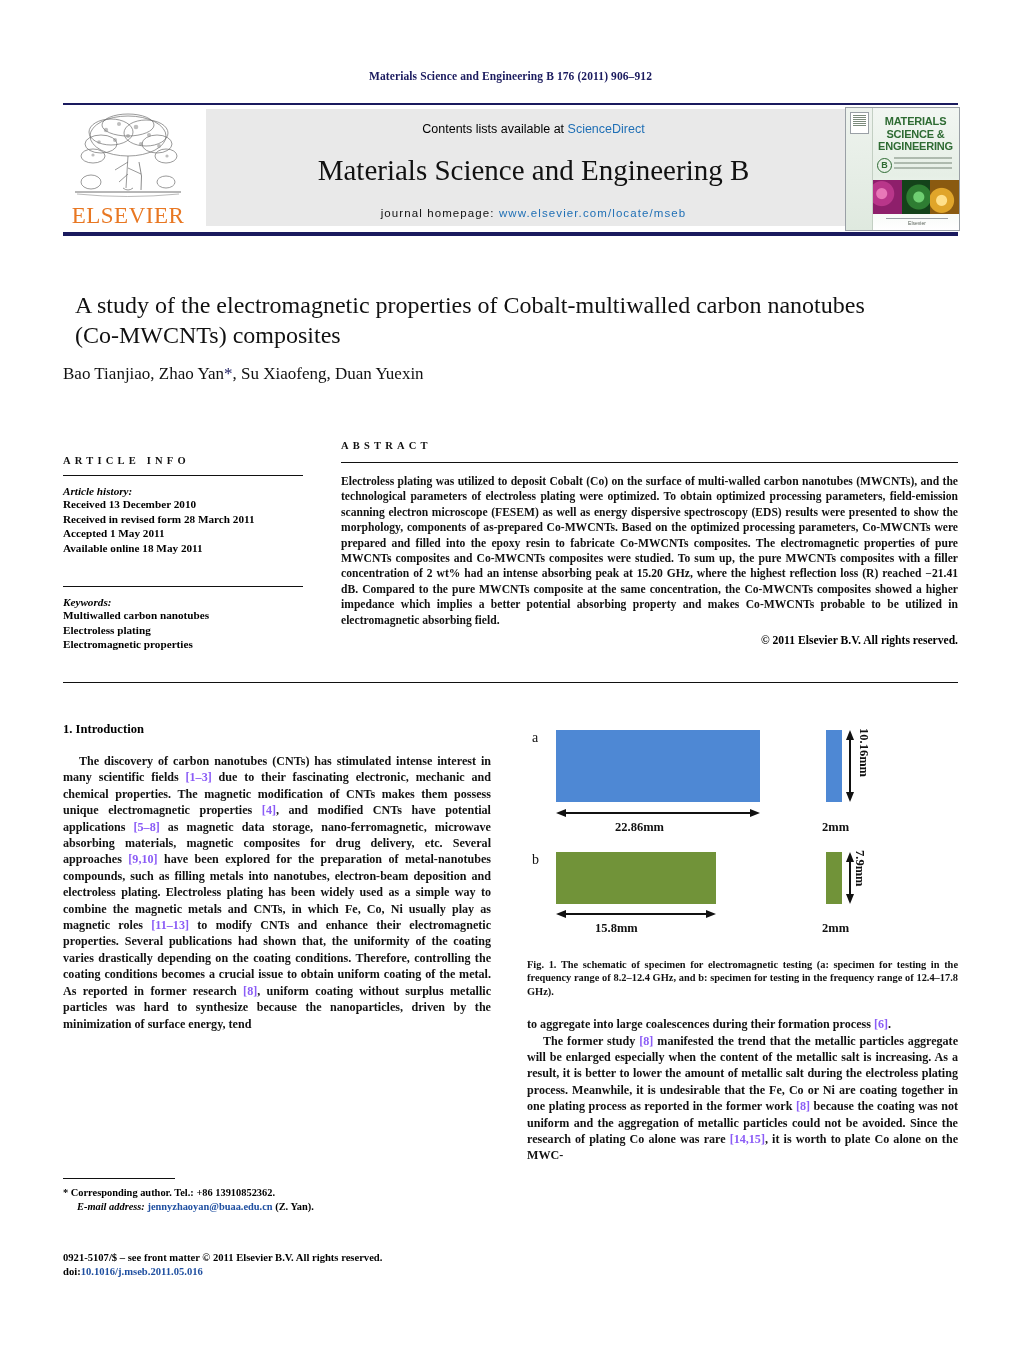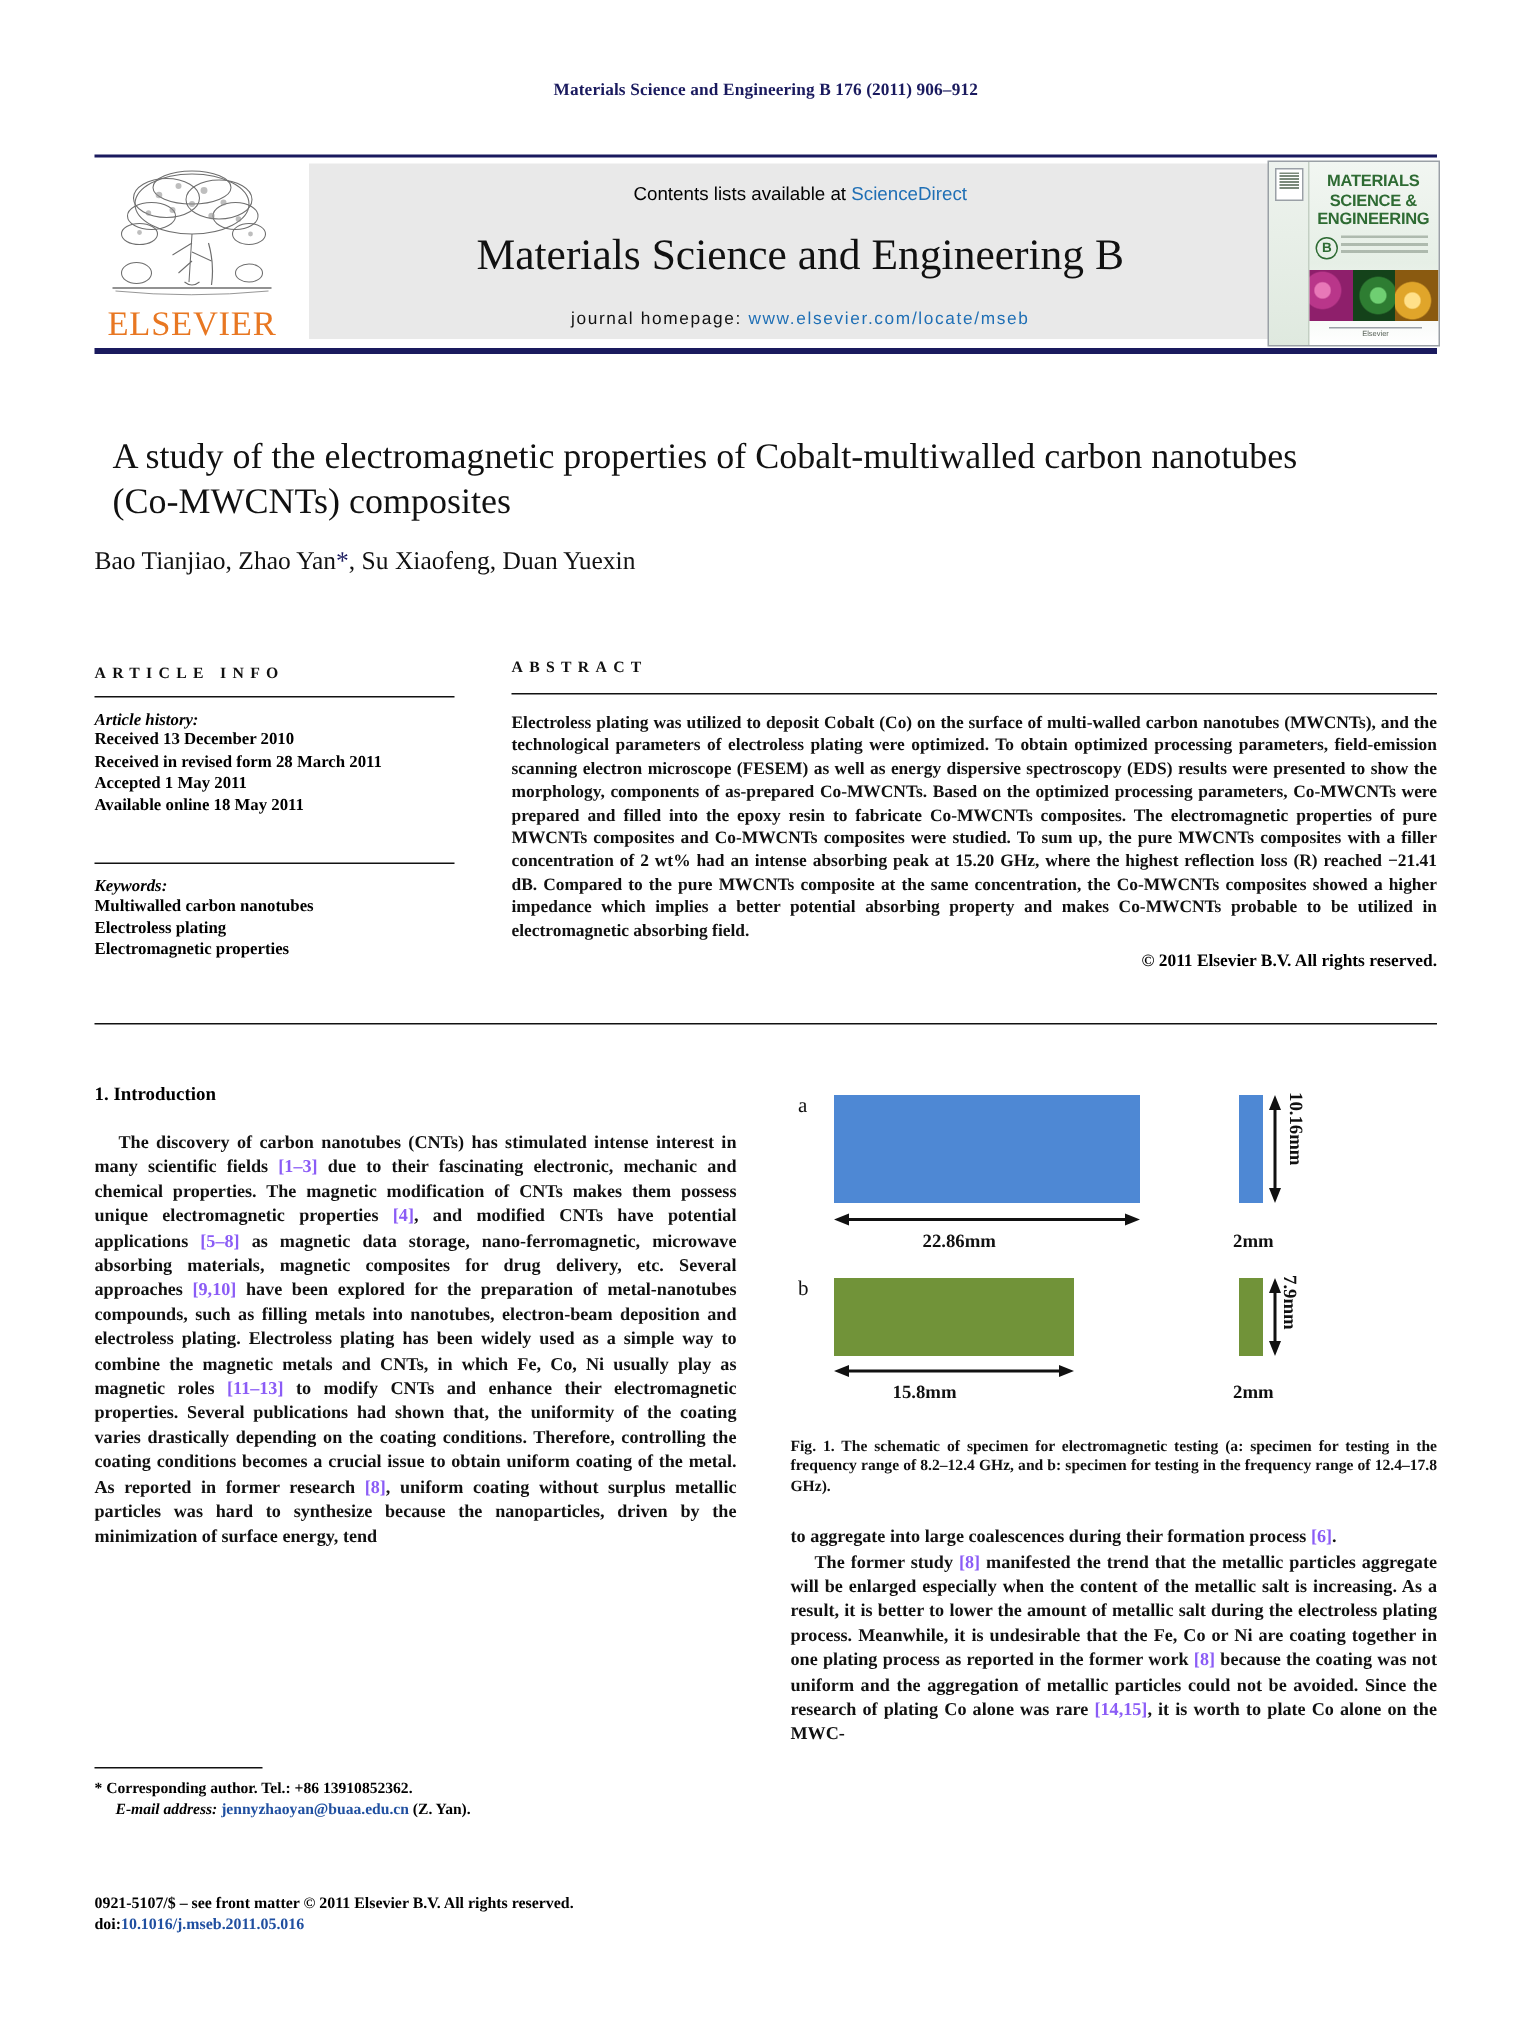--- a/index.html
+++ b/index.html
@@ -18,21 +18,21 @@
   .page {
     position: absolute;
     left: 0; top: 0;
     width: 1021px;
     height: 1351px;
   }
 
   
   .running-head {
     position: absolute;
-    left: 0; top: 54px;
+    left: 0; top: 70px;
     width: 1021px;
     text-align: center;
     font-family: "Liberation Serif", serif;
     font-weight: bold;
     font-size: 11.5px;
     letter-spacing: 0.1px;
     color: #1a1a5e;
   }
 
   
@@ -204,21 +204,21 @@
     color: #111;
   }
 
   
   .info-abs {
     position: absolute;
     left: 63px; top: 440px;
     width: 895px;
   }
   .col-info {
-    position: absolute; left: 0; top: 4px; width: 240px;
+    position: absolute; left: 0; top: 15px; width: 240px;
   }
   .col-abs {
     position: absolute; left: 278px; top: 0; width: 617px;
   }
   .sec-head {
     font-family: "Liberation Serif", serif;
     font-weight: bold;
     font-size: 10.5px;
     letter-spacing: 4.2px;
     color: #111;
@@ -352,21 +352,20 @@
   .footnote .ital { font-style: italic; }
   .footnote .mail { color: #1f4fa0; }
   .imprint {
     position: absolute;
     left: 63px; top: 1251px;
     width: 460px;
     font-family: "Liberation Serif", serif;
     font-weight: bold;
     font-size: 10.6px;
     line-height: 14px;
-    margin-top: 12px;
   }
   .imprint .doi { color: #1f4fa0; }
 </style>
 </head>
 <body>
 
 <div class="page">
 
   <div class="running-head">Materials Science and Engineering B 176 (2011) 906–912</div>
 

